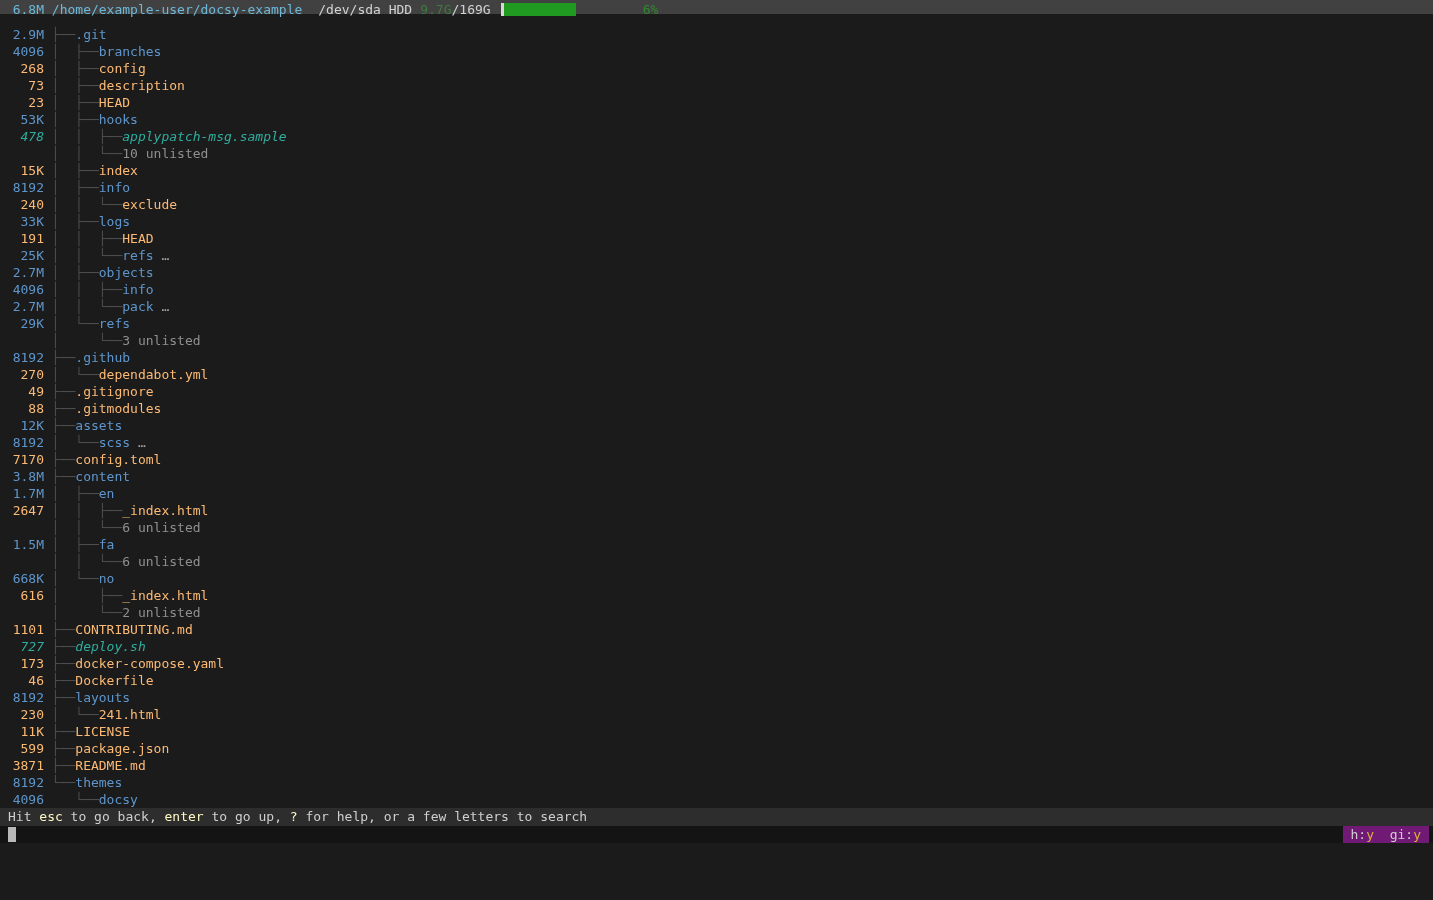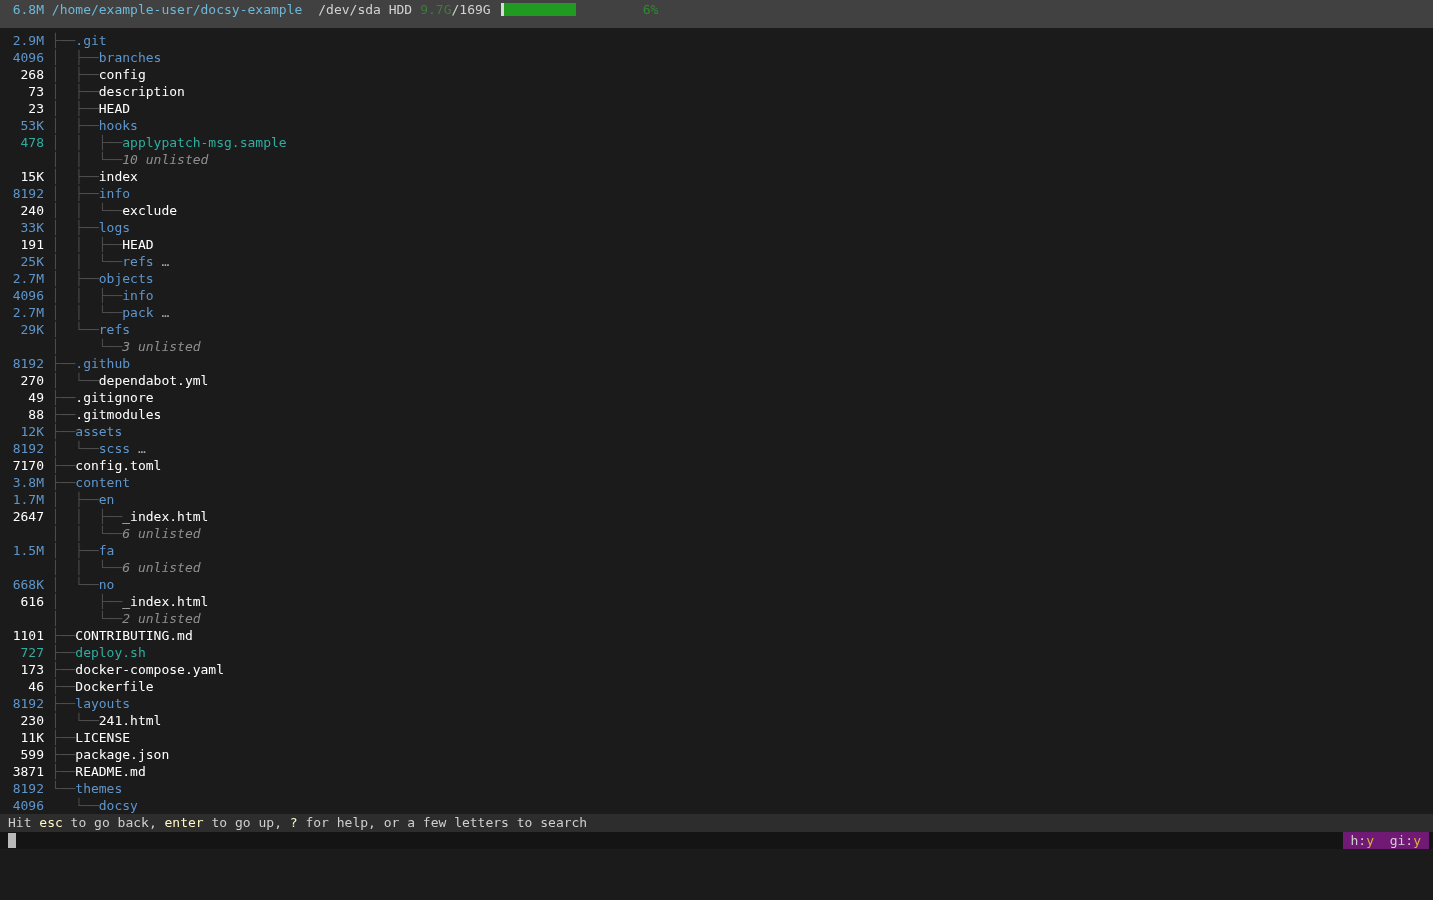--- a/index.html
+++ b/index.html
@@ -6,44 +6,44 @@
   .screen{
     position:relative;
     width:1433px;height:900px;
     background:#1b1b1b;
     font-family:"DejaVu Sans Mono","Liberation Mono",monospace;
     font-size:13px;line-height:17px;
     color:#cdcdcd;
     overflow:hidden;
   }
   .topbar{
-    height:28px;line-height:19px;
+    height:14px;line-height:19px;
     background:#414141;
     white-space:pre;
   }
   .sz{display:inline-block;width:32px;margin-left:12px;text-align:right;}
   .cyan{color:#6db8d8;}
   .white{color:#d2d2d2;}
   .greendim{color:#3f7a3f;}
   .pct{color:#2f8a2f;margin-left:12px;}
   .devinfo{margin-left:16px;}
   .usage{margin-left:8px;}
   .bar{
     display:inline-block;vertical-align:middle;
     height:13px;width:130px;margin-left:10px;margin-top:-2px;
   }
   .bar .tick{display:inline-block;vertical-align:top;width:3px;height:13px;background:#d8d8d8;}
   .bar .fill{display:inline-block;vertical-align:top;width:72px;height:13px;background:#219a21;}
-  .tree{padding-top:4px;}
+  .tree{padding-top:12px;}
   .row{height:17px;white-space:pre;}
   .branch{color:#4d4d4d;}
   .c-dir{color:#5e96cc;}
-  .c-file{color:#ffffff;}
-  .c-exec{color:#2fae9f;}
-  .c-unlisted{color:#8f8f8f;font-style:italic;}
+  .c-file{color:#fdba74;}
+  .c-exec{color:#2fae9f;font-style:italic;}
+  .c-unlisted{color:#8f8f8f;}
   .suffix{color:#a8a8a8;}
   .statusbar{
     height:18px;line-height:18px;
     background:#2d2d2d;color:#cfcfcf;
     padding-left:8px;white-space:pre;
   }
   .accent{color:#fef9c3;}
   .inputline{
     height:17px;line-height:17px;
     background:#141414;

